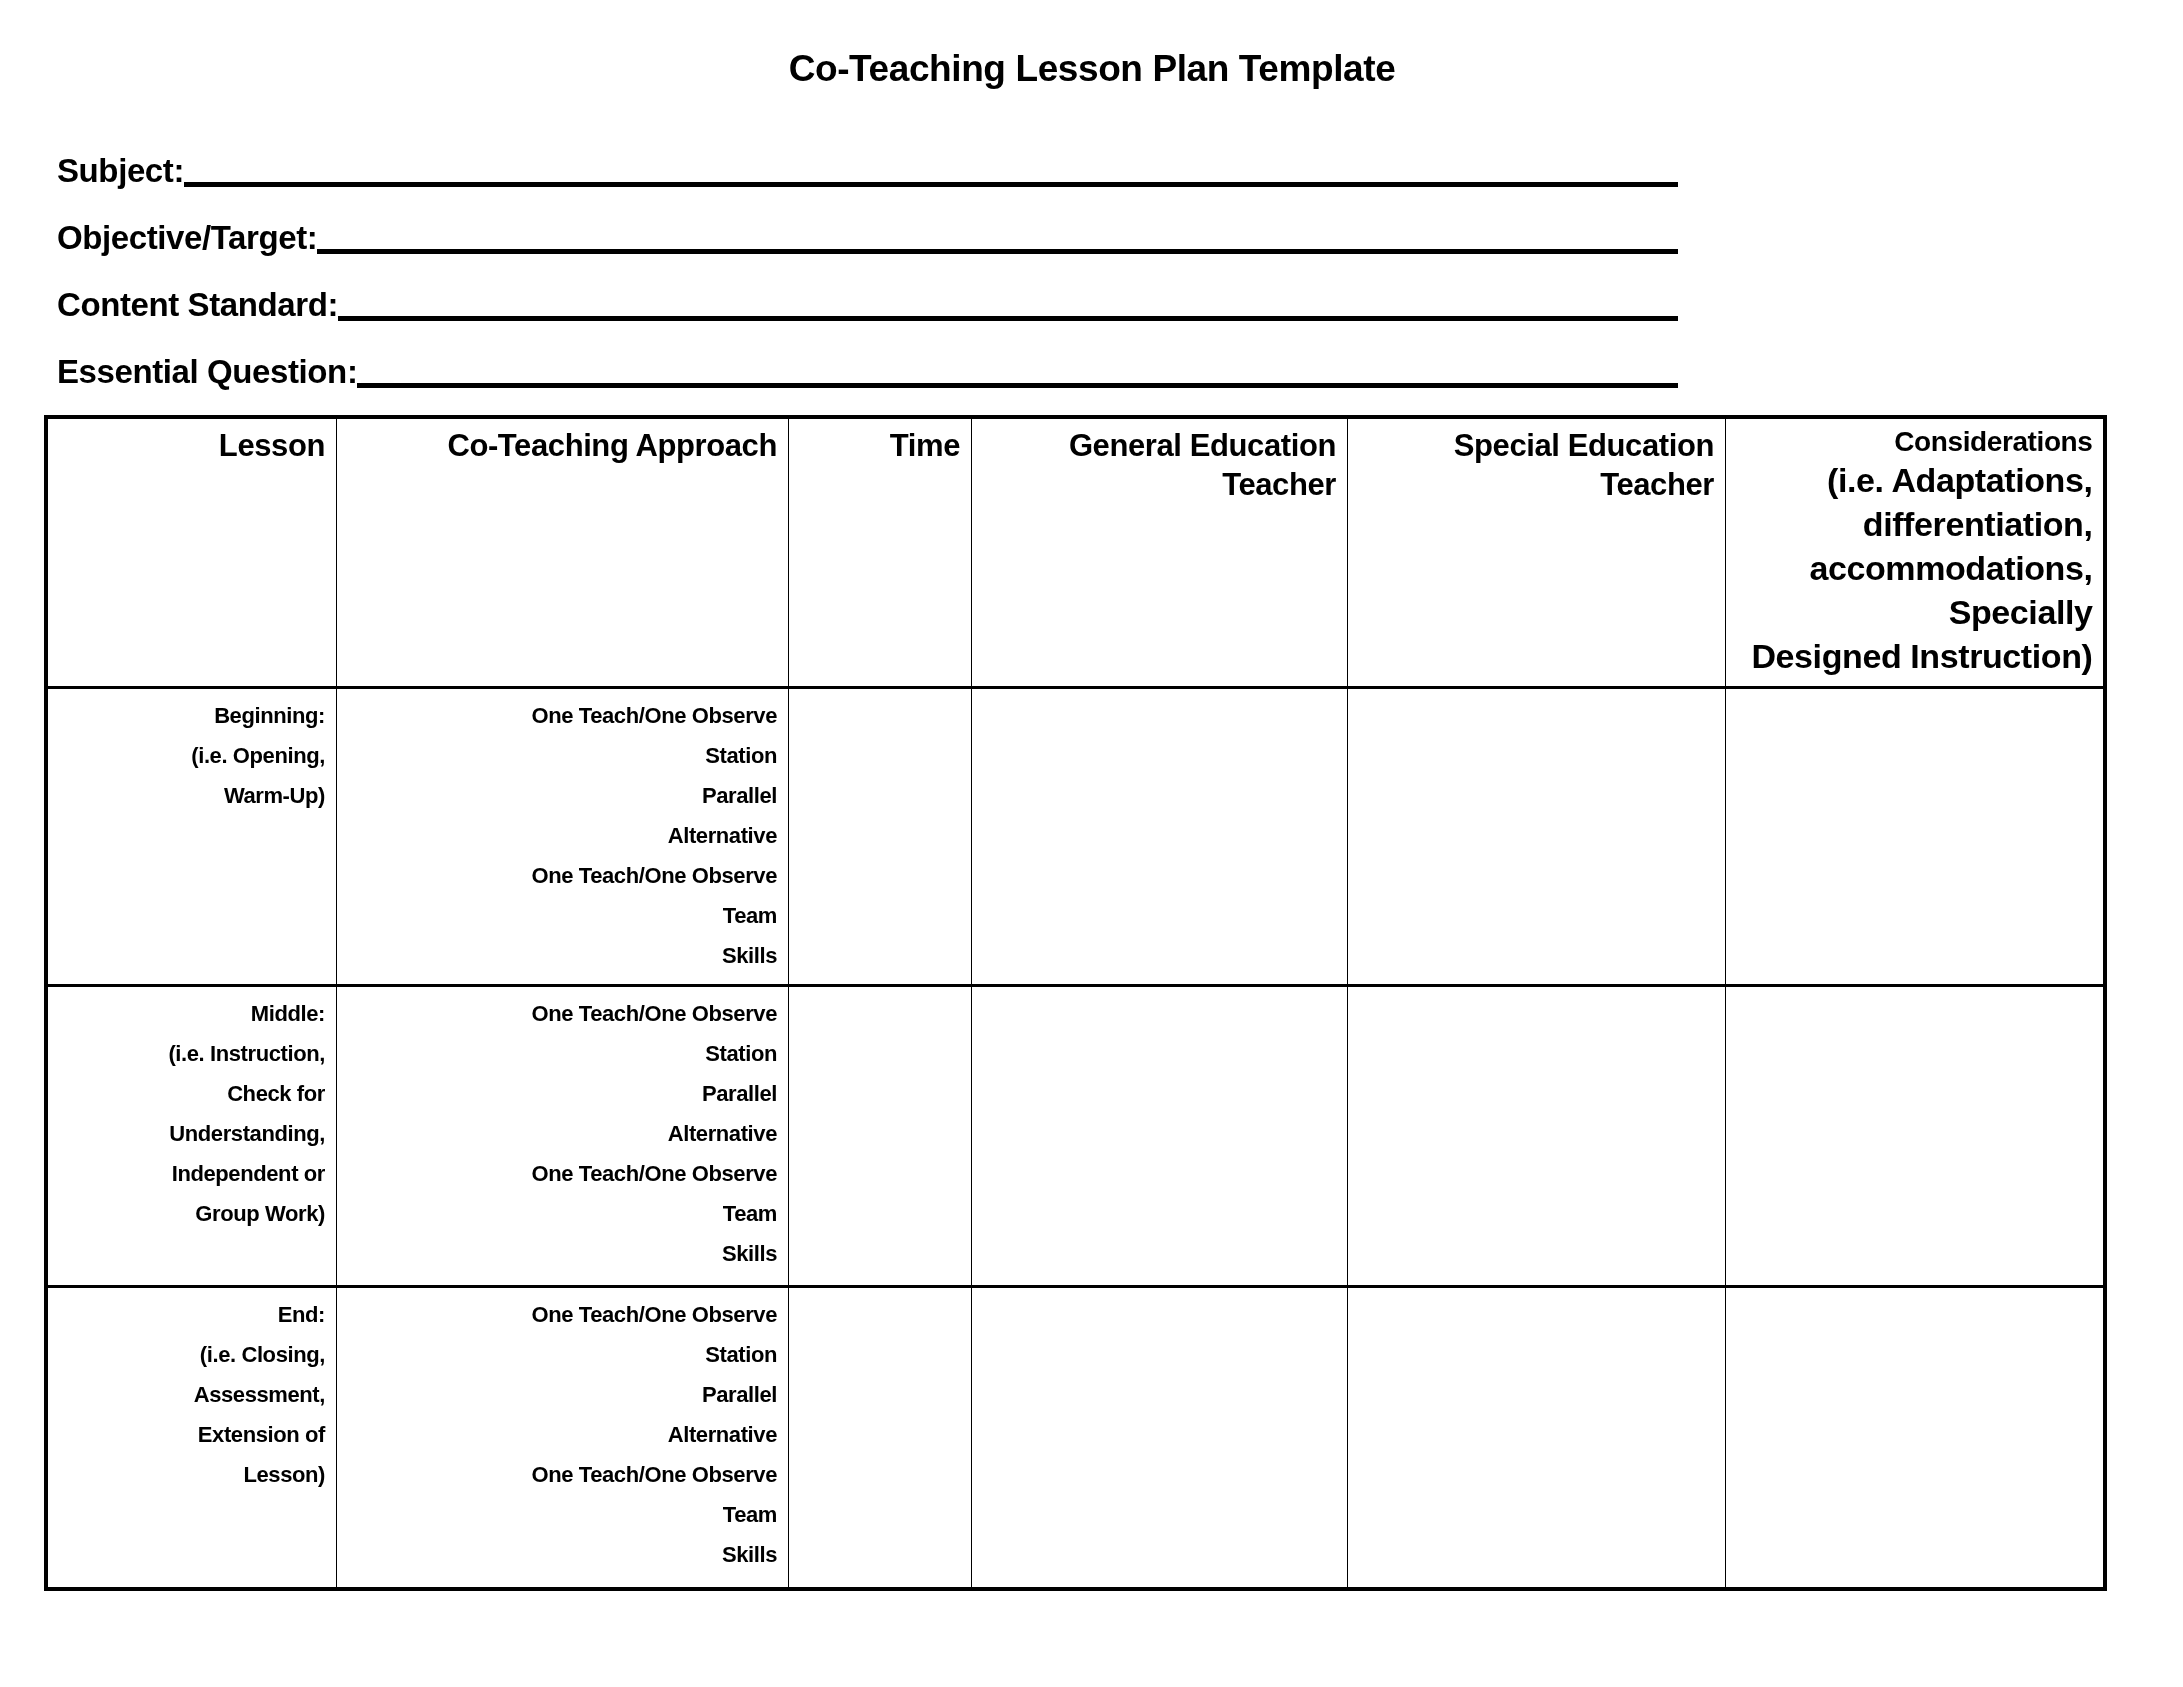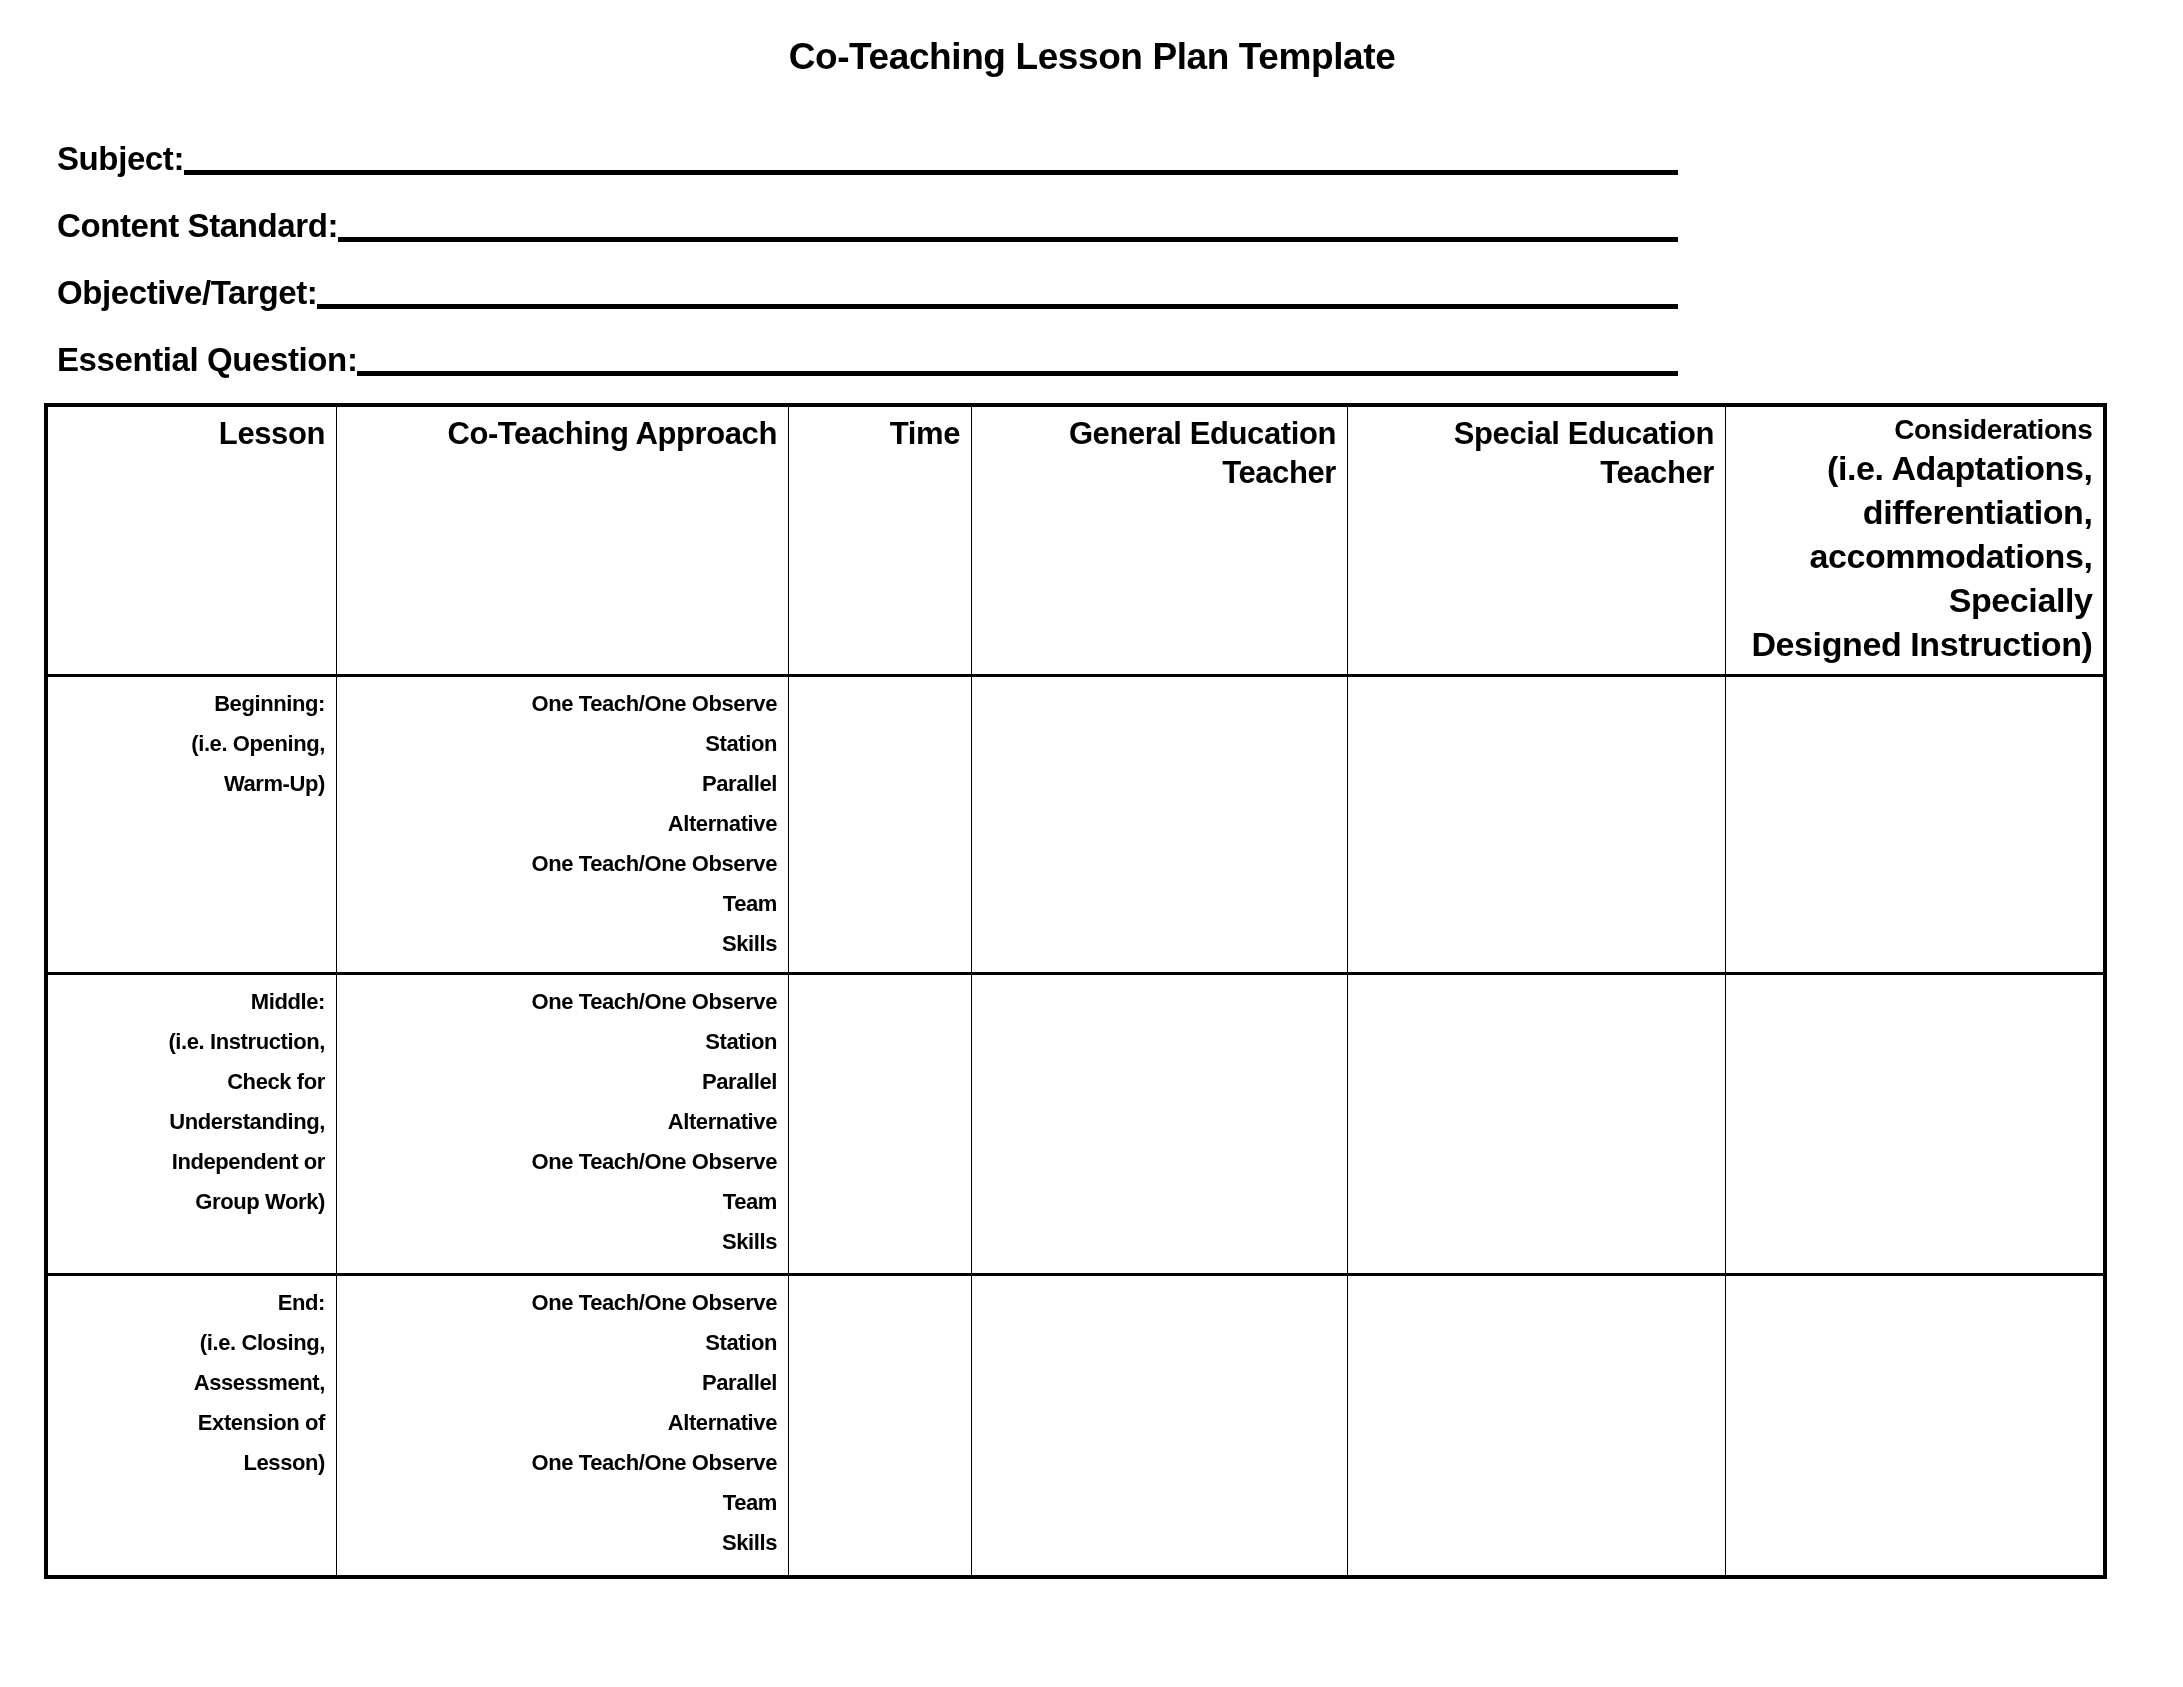--- a/index.html
+++ b/index.html
@@ -15,21 +15,21 @@
     color: #000000;
     overflow: hidden;
   }
   .page {
     position: relative;
     width: 2184px;
     height: 1687px;
     background: #ffffff;
   }
   .doc-title {
-    margin: 0;
+    margin: 12px;
     padding-top: 38px;
     text-align: center;
     font-size: 37px;
     letter-spacing: -0.4px;
     line-height: 1.0;
   }
   .fields {
     margin: 35px 0 0 57px;
     width: 1621px;
     text-align: center;
@@ -106,25 +106,25 @@
 <div class="page">
 
   <h1 class="doc-title">Co-Teaching Lesson Plan Template</h1>
 
   <div class="fields">
     <div class="field-row">
       <span class="field-label">Subject:</span>
       <span class="field-line"></span>
     </div>
     <div class="field-row">
+      <span class="field-label">Objective/Target:</span>
+      <span class="field-line"></span>
+    </div>
+    <div class="field-row">
       <span class="field-label">Content Standard:</span>
-      <span class="field-line"></span>
-    </div>
-    <div class="field-row">
-      <span class="field-label">Objective/Target:</span>
       <span class="field-line"></span>
     </div>
     <div class="field-row">
       <span class="field-label">Essential Question:</span>
       <span class="field-line"></span>
     </div>
   </div>
 
   <table class="plan">
     <colgroup>

